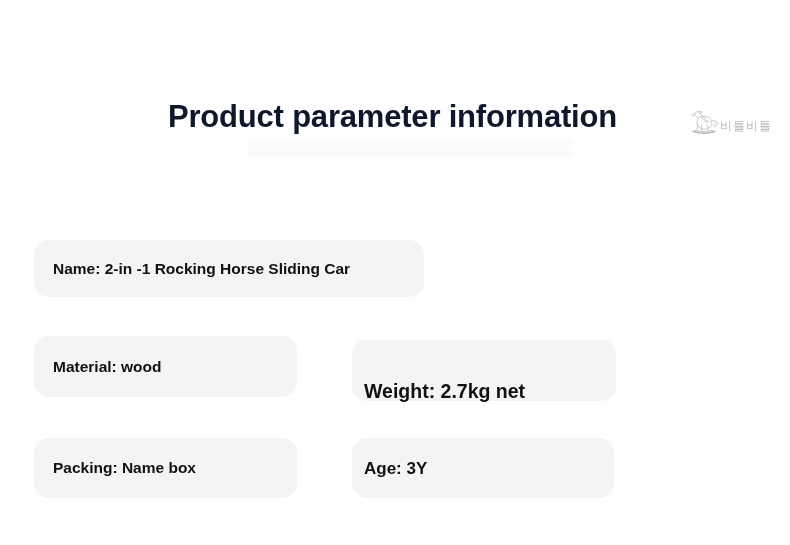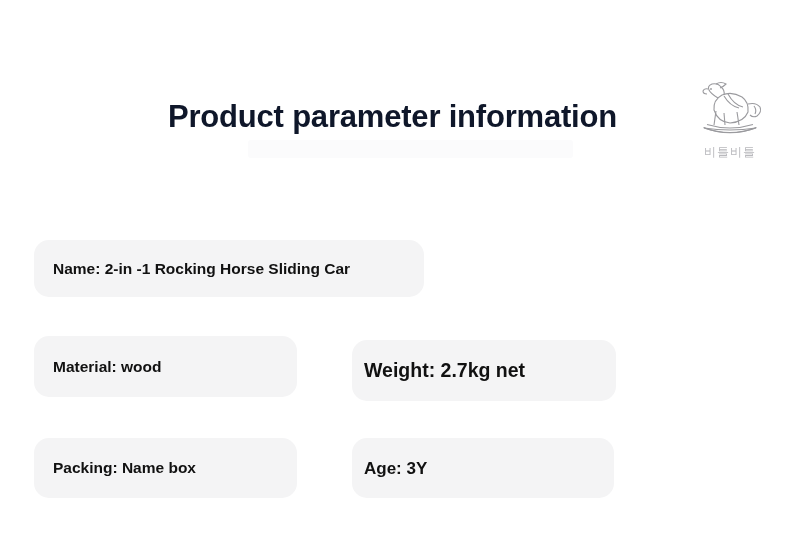--- a/index.html
+++ b/index.html
@@ -53,21 +53,21 @@
   }
 
   
   .brand {
     position: absolute;
     left: 688px;
     top: 78px;
     width: 84px;
     height: 90px;
     display: flex;
-    flex-direction: column;
+    flex-direction: row;
     align-items: center;
   }
 
   .brand-mark {
     width: 72px;
     height: 62px;
     display: block;
   }
 
   .brand-name {
@@ -124,20 +124,21 @@
     padding-left: 19px;
   }
   .pill-material .pill-text { font-size: 15.5px; }
 
   .pill-weight {
     left: 352px;
     top: 340px;
     width: 264px;
     height: 61px;
     padding-left: 12px;
+    align-items: flex-end;
   }
   .pill-weight .pill-text { font-size: 19.5px; }
 
   
   .pill-packing {
     left: 34px;
     top: 438px;
     width: 263px;
     height: 60px;
     padding-left: 19px;

